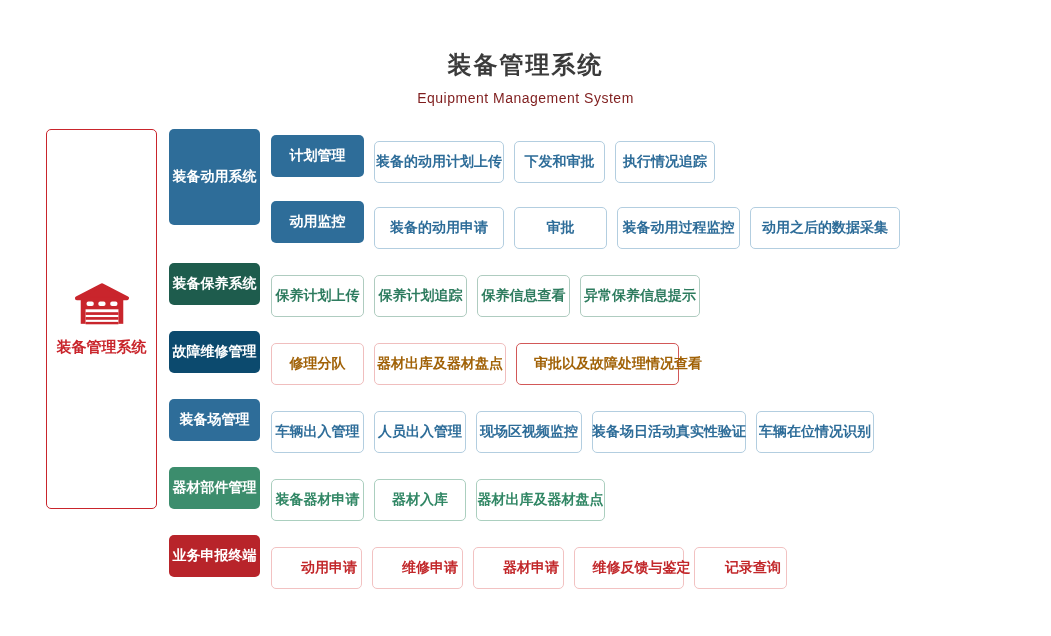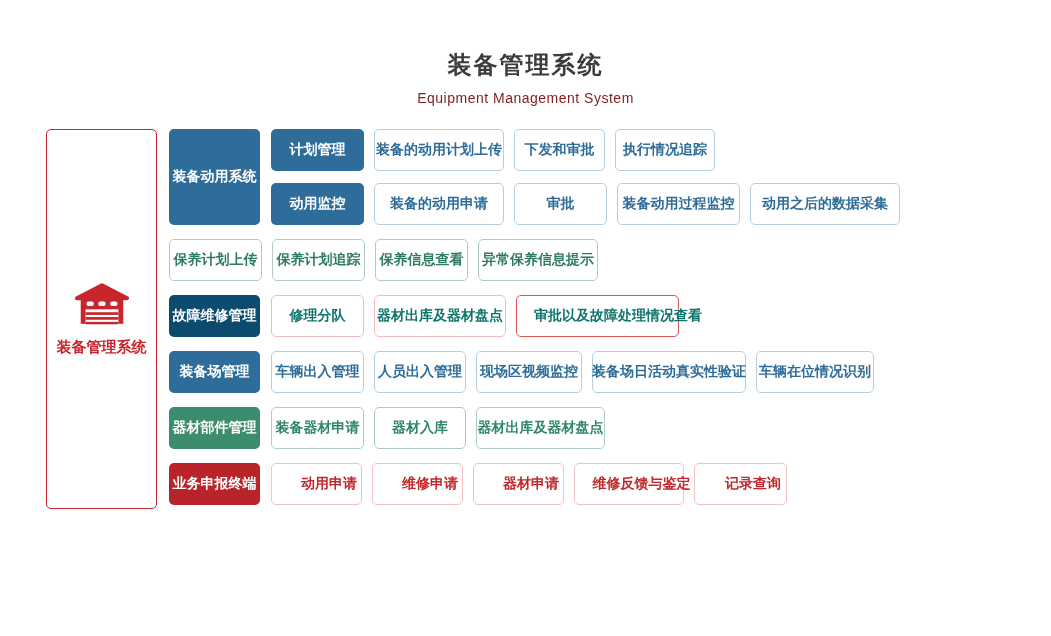--- a/index.html
+++ b/index.html
@@ -26,34 +26,34 @@
   .section:last-child { margin-bottom:0; }
 
   .box {
     box-sizing:border-box; height:42px; border-radius:5px;
     display:flex; align-items:center; justify-content:center;
     font-size:14px; font-weight:bold; white-space:nowrap;
   }
   .cat { width:91px; color:#ffffff; margin-right:11px; flex:none; }
   .cat.tall { height:96px; }
   .sub { width:93px; color:#ffffff; margin-right:10px; flex:none; }
-  .leaf { background:#ffffff; border:1px solid #ccc; margin-right:10px; flex:none; }
+  .leaf { background:#ffffff; border:1px solid #ccc; margin-right:10px; flex:none;margin-top:12px; }
 
   .groups { display:flex; flex-direction:column; gap:12px; }
   .grow { display:flex; align-items:center; }
 
   .bg-blue    { background:#2E6D99; }
   .bg-dkgreen { background:#1E5C4D; }
   .bg-red     { background:#0c4a6e; }
   .bg-green   { background:#3C8D6D; }
   .bg-dkred   { background:#B8242A; }
 
   .leaf-blue    { color:#2E6D99; border-color:#B3CEE0; }
   .leaf-dkgreen { color:#2E7C5F; border-color:#AFCCC0; }
-  .leaf-red     { color:#0f766e; border-color:#F0BEBE; }
+  .leaf-red     { color:#a16207; border-color:#F0BEBE; }
   .leaf-red.strong { border-color:#D25858;padding-left:41px; }
   .leaf-green   { color:#318765; border-color:#ABCFBF; }
   .leaf-dkred   { color:#C2282B; border-color:#F2C2C2;padding-left:25px; }
 </style>
 </head>
 <body>
 
 <div class="canvas">
 
   <div class="header">
@@ -93,20 +93,21 @@
             <div class="box sub bg-blue">动用监控</div>
             <div class="box leaf leaf-blue" style="width:130px">装备的动用申请</div>
             <div class="box leaf leaf-blue" style="width:93px">审批</div>
             <div class="box leaf leaf-blue" style="width:123px">装备动用过程监控</div>
             <div class="box leaf leaf-blue" style="width:150px">动用之后的数据采集</div>
           </div>
         </div>
       </div>
 
       <div class="section">
+        <div class="box cat bg-dkgreen">装备保养系统</div>
         <div class="box leaf leaf-dkgreen" style="width:93px">保养计划上传</div>
         <div class="box leaf leaf-dkgreen" style="width:93px">保养计划追踪</div>
         <div class="box leaf leaf-dkgreen" style="width:93px">保养信息查看</div>
         <div class="box leaf leaf-dkgreen" style="width:120px">异常保养信息提示</div>
       </div>
 
       <div class="section">
         <div class="box cat bg-red">故障维修管理</div>
         <div class="box leaf leaf-red" style="width:93px">修理分队</div>
         <div class="box leaf leaf-red" style="width:132px">器材出库及器材盘点</div>

